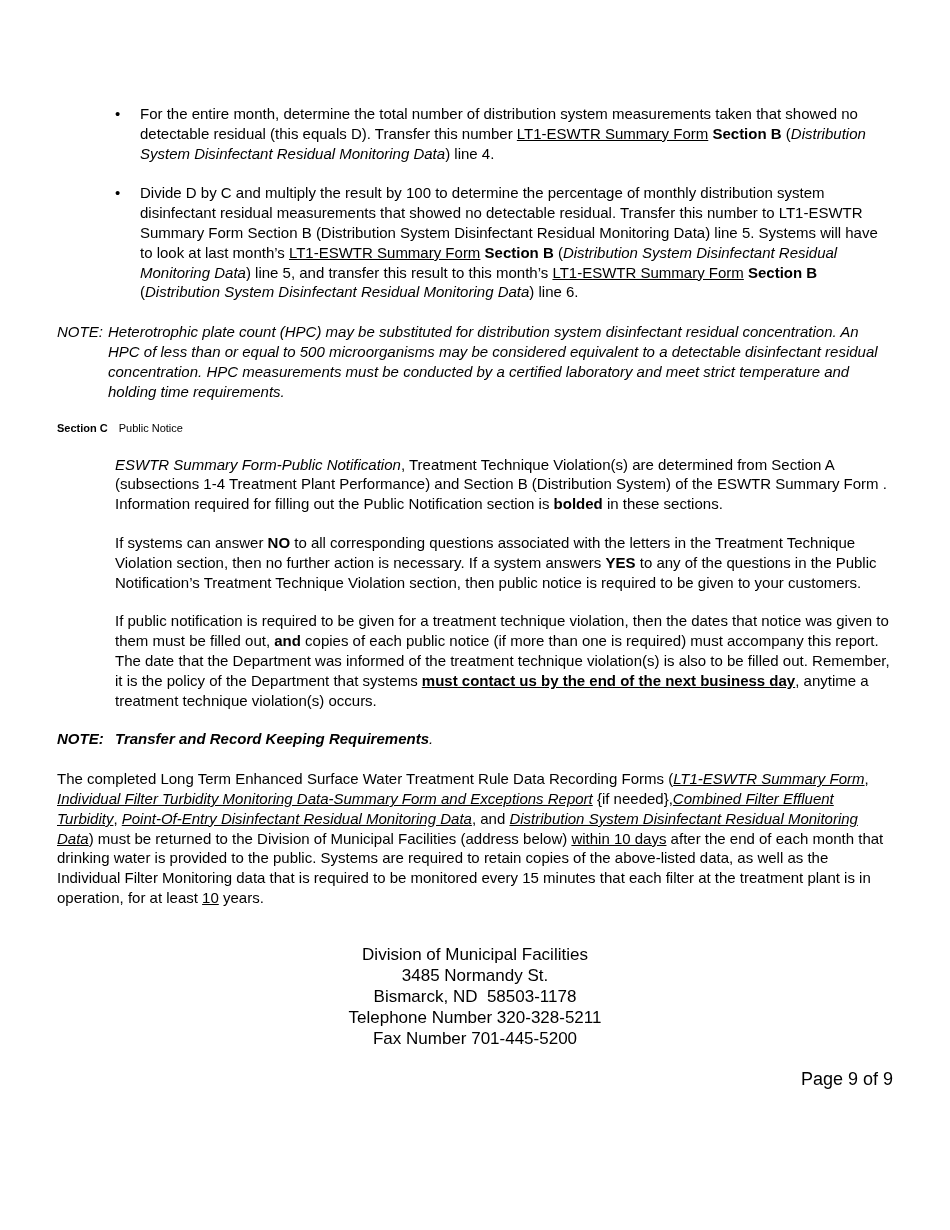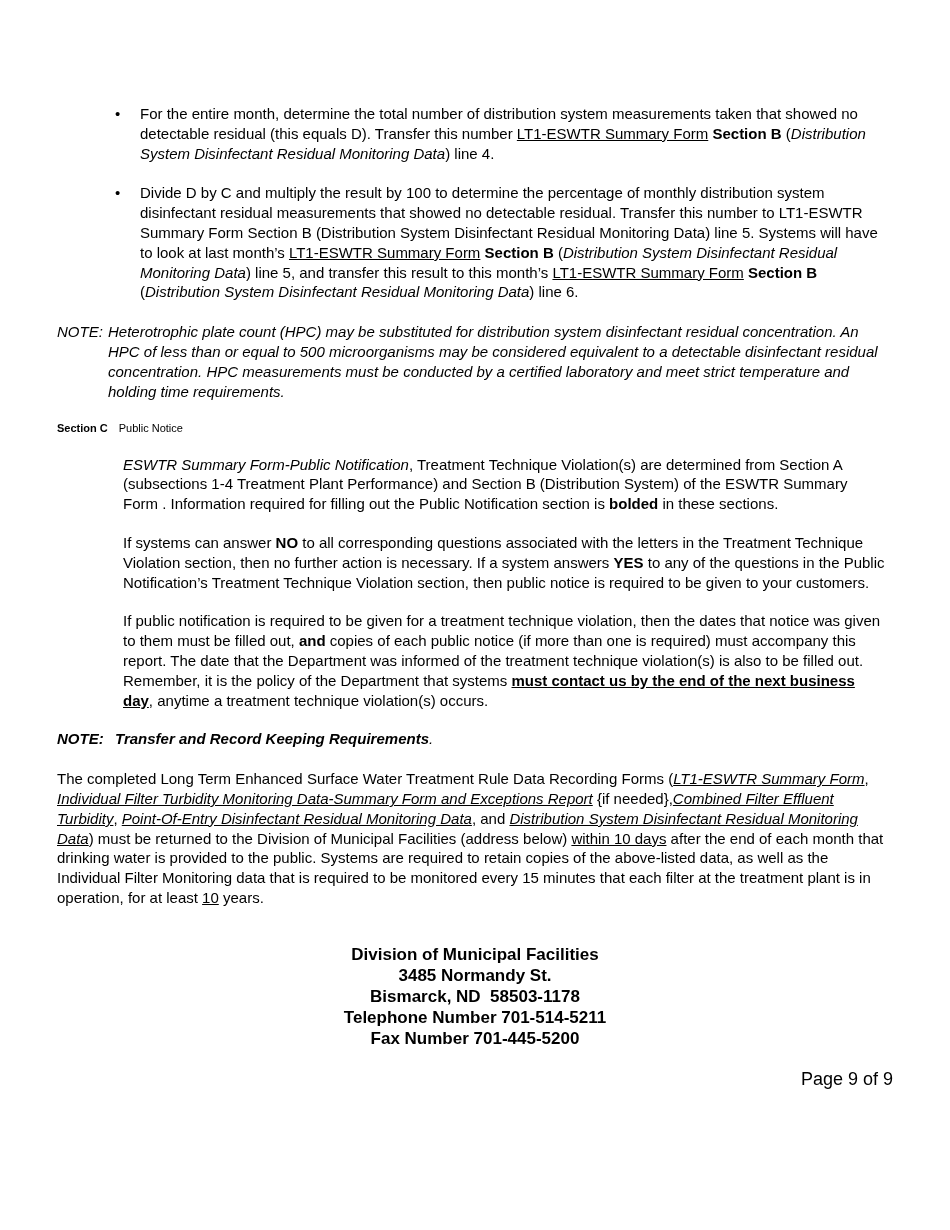--- a/index.html
+++ b/index.html
@@ -55,31 +55,31 @@
   .note .note-body {
     flex: 1 1 auto;
   }
   .section-heading {
     margin: 0 0 19px 0;
     font-size: 11px;
     line-height: 1.3;
     font-weight: normal;
   }
   .section-heading .heading-title { margin-left: 11px; }
-  .indented-paragraphs { margin: 8px; }
+  .indented-paragraphs { margin: 0; }
   .indented-paragraphs p {
     margin: 0 0 19px 0;
     padding-left: 58px;
   }
   p.closing {
     margin: 0 0 36px 0;
   }
   .address-block {
     text-align: center;
-    font-weight: bold;
+    font-weight: normal;
     font-size: 17px;
     line-height: 1.24;
     margin: 0 0 19px 0;
   }
   .address-block .address-line { white-space: pre; }
   .page-footer {
     text-align: right;
     font-size: 18px;
   }
 </style>
@@ -116,19 +116,19 @@
     <div class="note-label">NOTE:</div>
     <div class="note-body rich"><span class="b">Transfer and Record Keeping Requirements</span><span>.</span></div>
   </div>
 
   <p class="closing rich"><span>The completed Long Term Enhanced Surface Water Treatment Rule Data Recording Forms (</span><span class="i u">LT1-ESWTR Summary Form</span><span>, </span><span class="i u">Individual Filter Turbidity Monitoring Data-Summary Form and Exceptions Report</span><span> {if needed},</span><span class="i u">Combined Filter Effluent Turbidity</span><span>, </span><span class="i u">Point-Of-Entry Disinfectant Residual Monitoring Data</span><span>, and </span><span class="i u">Distribution System Disinfectant Residual Monitoring Data</span><span>) must be returned to the Division of Municipal Facilities (address below) </span><span class="u">within 10 days</span><span> after the end of each month that drinking water is provided to the public. Systems are required to retain copies of the above-listed data, as well as the Individual Filter Monitoring data that is required to be monitored every 15 minutes that each filter at the treatment plant is in operation, for at least </span><span class="u">10</span><span> years.</span></p>
 
   <div class="address-block">
     <div class="address-line">Division of Municipal Facilities</div>
     <div class="address-line">3485 Normandy St.</div>
     <div class="address-line">Bismarck, ND  58503-1178</div>
-    <div class="address-line">Telephone Number 701-514-5211</div>
+    <div class="address-line">Telephone Number 320-328-5211</div>
     <div class="address-line">Fax Number 701-445-5200</div>
   </div>
 
   <div class="page-footer">Page 9 of 9</div>
 
 </div>
 
 </body></html>

